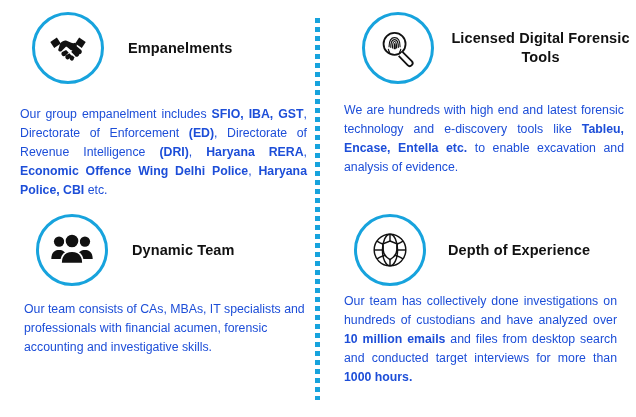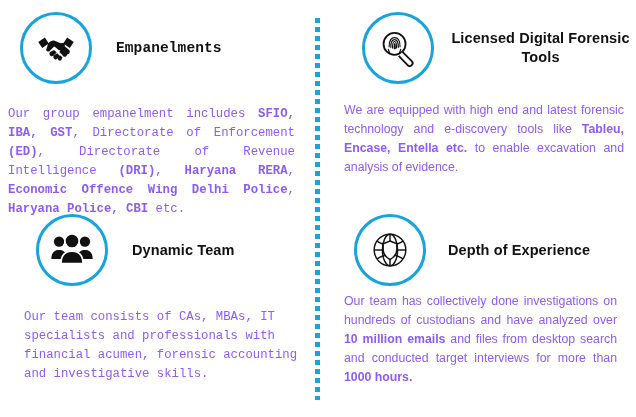--- a/index.html
+++ b/index.html
@@ -31,21 +31,21 @@
     );
     background-size: 5px 9px;
     background-repeat: repeat-y;
   }
 
   
   .card {
     position: absolute;
     width: 303px;
   }
-  .card-tl { left: 6px;   top: 6px; font-family: Liberation Mono, monospace;   }
+  .card-tl { left: 18px;   top: 6px;   }
   .card-tr { left: 340px; top: 6px;   }
   .card-bl { left: 22px;   top: 208px; }
   .card-br { left: 340px; top: 208px; }
 
   .card-head {
     display: flex;
     align-items: center;
     height: 84px;
   }
   .icon-circle {
@@ -75,26 +75,26 @@
     letter-spacing: 0.1px;
   }
   .card-tl .card-title { text-align: left; padding-left: 24px; }
   .card-tr .card-title { text-align: center; padding: 0 4px 0 8px; }
   .card-bl .card-title { text-align: left; padding-left: 24px; }
   .card-br .card-title { text-align: left; padding-left: 22px; }
 
   .card-body {
     font-size: 12.3px;
     line-height: 19.1px;
-    color: #8b5cf6;
+    color: #1d4ed8;
     padding: 0 4px 0 2px;
   }
   .card-tl .card-body { text-align: justify; margin-top: 15px; width: 293px; }
   .card-tr .card-body { text-align: justify; margin-top: 11px; width: 288px; padding-left: 4px; }
-  .card-bl .card-body { text-align: left;    margin-top: 16px; width: 290px; font-family: Liberation Mono, monospace; }
+  .card-bl .card-body { text-align: left;    margin-top: 8px; width: 290px; }
   .card-br .card-body { text-align: justify; width: 281px; padding-left: 4px; }
 
   .card-tr .card-body .first-line,
   .card-bl .card-body { text-align: left; }
 
   .card-body b { font-weight: bold; }
 </style>
 </head>
 <body>
 
@@ -138,21 +138,21 @@
             <path d="M21.5 31 C21.5 23 23.6 19.8 27 19.8 C30.4 19.8 32.5 23 32.5 31"></path>
             <path d="M24 32 C24 25 25.2 22.6 27 22.6 C28.8 22.6 30 25 30 32"></path>
             <path d="M26.5 33 C26.5 27.5 26.8 25.6 27.4 25.6 C28 25.6 28 28 28 33"></path>
             <path d="M18 34 C18.4 36 19.2 37.6 20 38.6"></path>
             <path d="M36 34 C35.6 36 34.8 37.6 34 38.6"></path>
           </g>
         </svg>
       </div>
       <div class="card-title">Licensed  Digital Forensic Tools</div>
     </div>
-    <div class="card-body"><span>We are equipped with high end and latest forensic technology and e-discovery tools  like </span><b>Tableu, Encase, Entella  etc.</b><span> to enable excavation and analysis of evidence.</span></div>
+    <div class="card-body"><span>We are hundreds with high end and latest forensic technology and e-discovery tools  like </span><b>Tableu, Encase, Entella  etc.</b><span> to enable excavation and analysis of evidence.</span></div>
   </div>
 
   <div class="card card-bl">
     <div class="card-head">
       <div class="icon-circle">
         <svg width="44" height="40" viewBox="0 0 68 52" aria-hidden="true">
           <g fill="#111111">
             <circle cx="14" cy="13" r="8"></circle>
             <path d="M2 40 C2 30 7 26 14 26 C21 26 26 30 26 40 Z"></path>
             <circle cx="54" cy="13" r="8"></circle>

